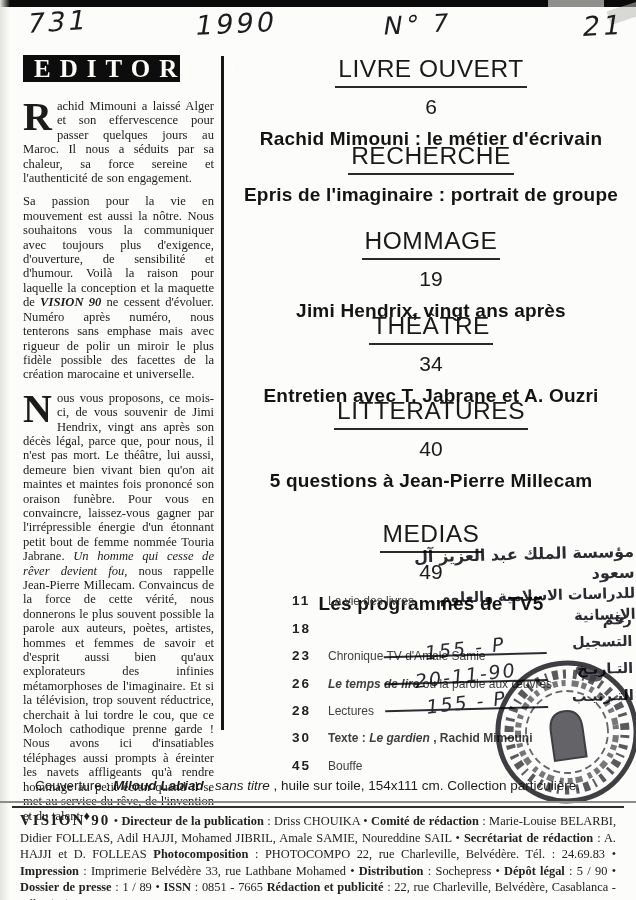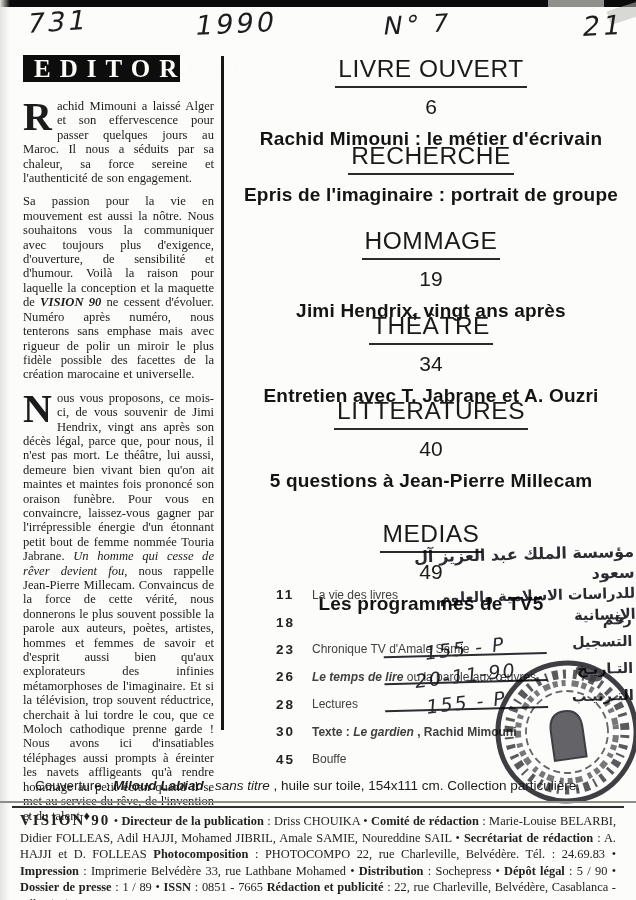--- a/index.html
+++ b/index.html
@@ -27,21 +27,21 @@
   .ed-it{font-style:italic;}
   .divider{position:absolute;left:221px;top:56px;width:3px;height:674px;background:#161616;}
   
   .toc-section{position:absolute;left:230px;width:402px;text-align:center;font-family:"Liberation Sans",sans-serif;}
   .toc-title{display:inline-block;font-size:24.5px;line-height:1;letter-spacing:.5px;
     border-bottom:2px solid #2a2a2a;padding:0 3px 4px;color:#1a1a1a;}
   .toc-page{font-size:21px;margin-top:7px;color:#1a1a1a;}
   .toc-sub{font-size:19px;font-weight:bold;margin-top:9px;color:#141414;letter-spacing:.2px;}
   
   .toc-list{position:absolute;left:276px;top:581px;width:330px;font-family:"Liberation Sans",sans-serif;}
-  .toc-item{display:flex;height:27.4px;align-items:center;}
+  .toc-item{display:flex;height:27.4px;align-items:flex-end;margin-left:16px;}
   .toc-num{width:36px;font-size:13.5px;font-weight:bold;letter-spacing:2px;color:#222;}
   .toc-label{font-size:12px;color:#404040;}
   .b{font-weight:bold;}
   
   .stamp-rect{position:absolute;left:383px;top:544px;width:253px;transform:rotate(-1.5deg);
     color:#2b2b33;mix-blend-mode:multiply;}
   .stamp-title{font-family:"DejaVu Sans",sans-serif;font-weight:bold;text-align:right;direction:rtl;}
   .st1{font-size:16px;line-height:21px;}
   .st2{font-size:14.5px;line-height:21px;}
   .stamp-row{display:flex;align-items:flex-end;height:25px;margin-top:2px;}

